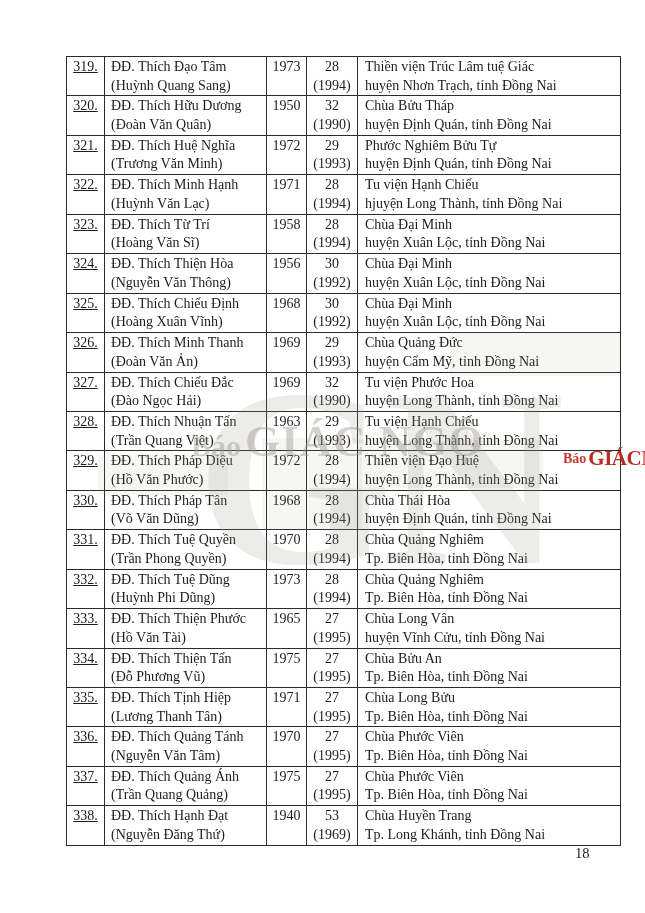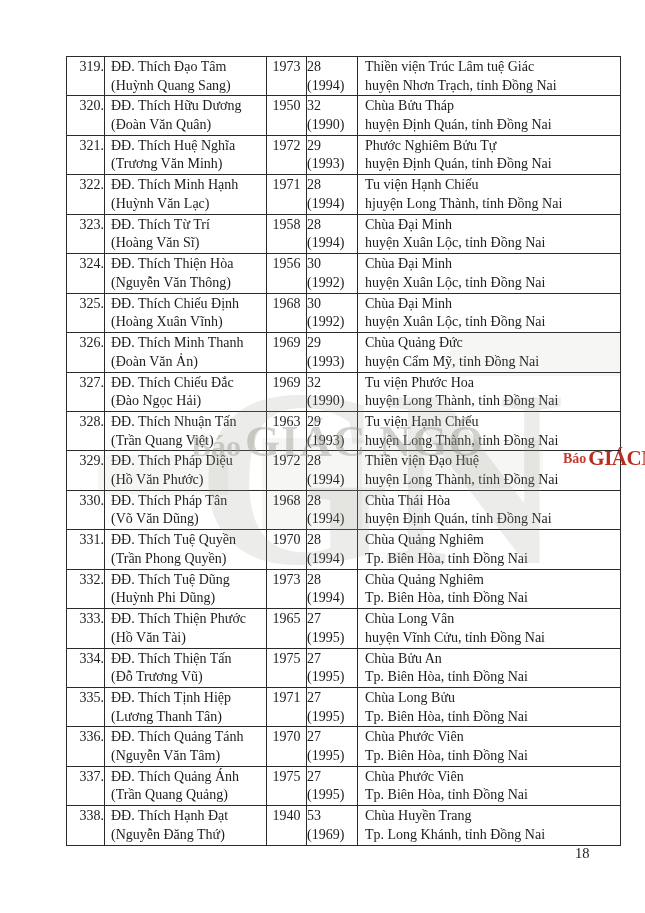--- a/index.html
+++ b/index.html
@@ -14,24 +14,24 @@
     position:absolute;left:66px;top:56px;width:554px;
     border-collapse:collapse;table-layout:fixed;z-index:1;
   }
   .scan-table td{
     border:1.4px solid #2b2b2b;
     vertical-align:top;box-sizing:border-box;
     height:39.45px;padding:1px 0 0 0;
     font-size:14px;line-height:18.6px;
     white-space:nowrap;overflow:visible;
   }
-  .c-no{text-align:right;}
+  .c-no{text-align:center;text-decoration:underline;}
   .c-name{padding-left:6px !important;margin-top:8px;}
   .c-year{text-align:center;font-family:Liberation Serif, serif;}
-  .c-age{text-align:left;font-family:Liberation Serif, serif;}
+  .c-age{text-align:center;font-family:Liberation Serif, serif;}
   .c-temple{padding-left:7px !important;margin-left:14px;}
   .l1,.l2{white-space:nowrap;}
   
   .artifact{position:absolute;z-index:2;background:rgba(140,140,126,0.08);pointer-events:none;}
   .a1{left:450px;top:332px;width:170px;height:44px;}
   .a2{left:262px;top:438px;width:100px;height:92px;}
   .a3{left:358px;top:440px;width:185px;height:48px;}
   .a4{left:98px;top:455px;width:130px;height:40px;}
   
   .wm-giant{
@@ -371,21 +371,21 @@
         <div class="l1">Chùa Long Vân</div>
         <div class="l2">huyện Vĩnh Cửu, tỉnh Đồng Nai</div>
       </td>
     </tr>
         <tr>
       <td class="c-no">
         <div class="l1">334.</div>
       </td>
       <td class="c-name">
         <div class="l1">ĐĐ. Thích Thiện Tấn</div>
-        <div class="l2">(Đỗ Trương Vũ)</div>
+        <div class="l2">(Đỗ Phương Vũ)</div>
       </td>
       <td class="c-year">
         <div class="l1">1975</div>
       </td>
       <td class="c-age">
         <div class="l1">27</div>
         <div class="l2">(1995)</div>
       </td>
       <td class="c-temple">
         <div class="l1">Chùa Bửu An</div>

